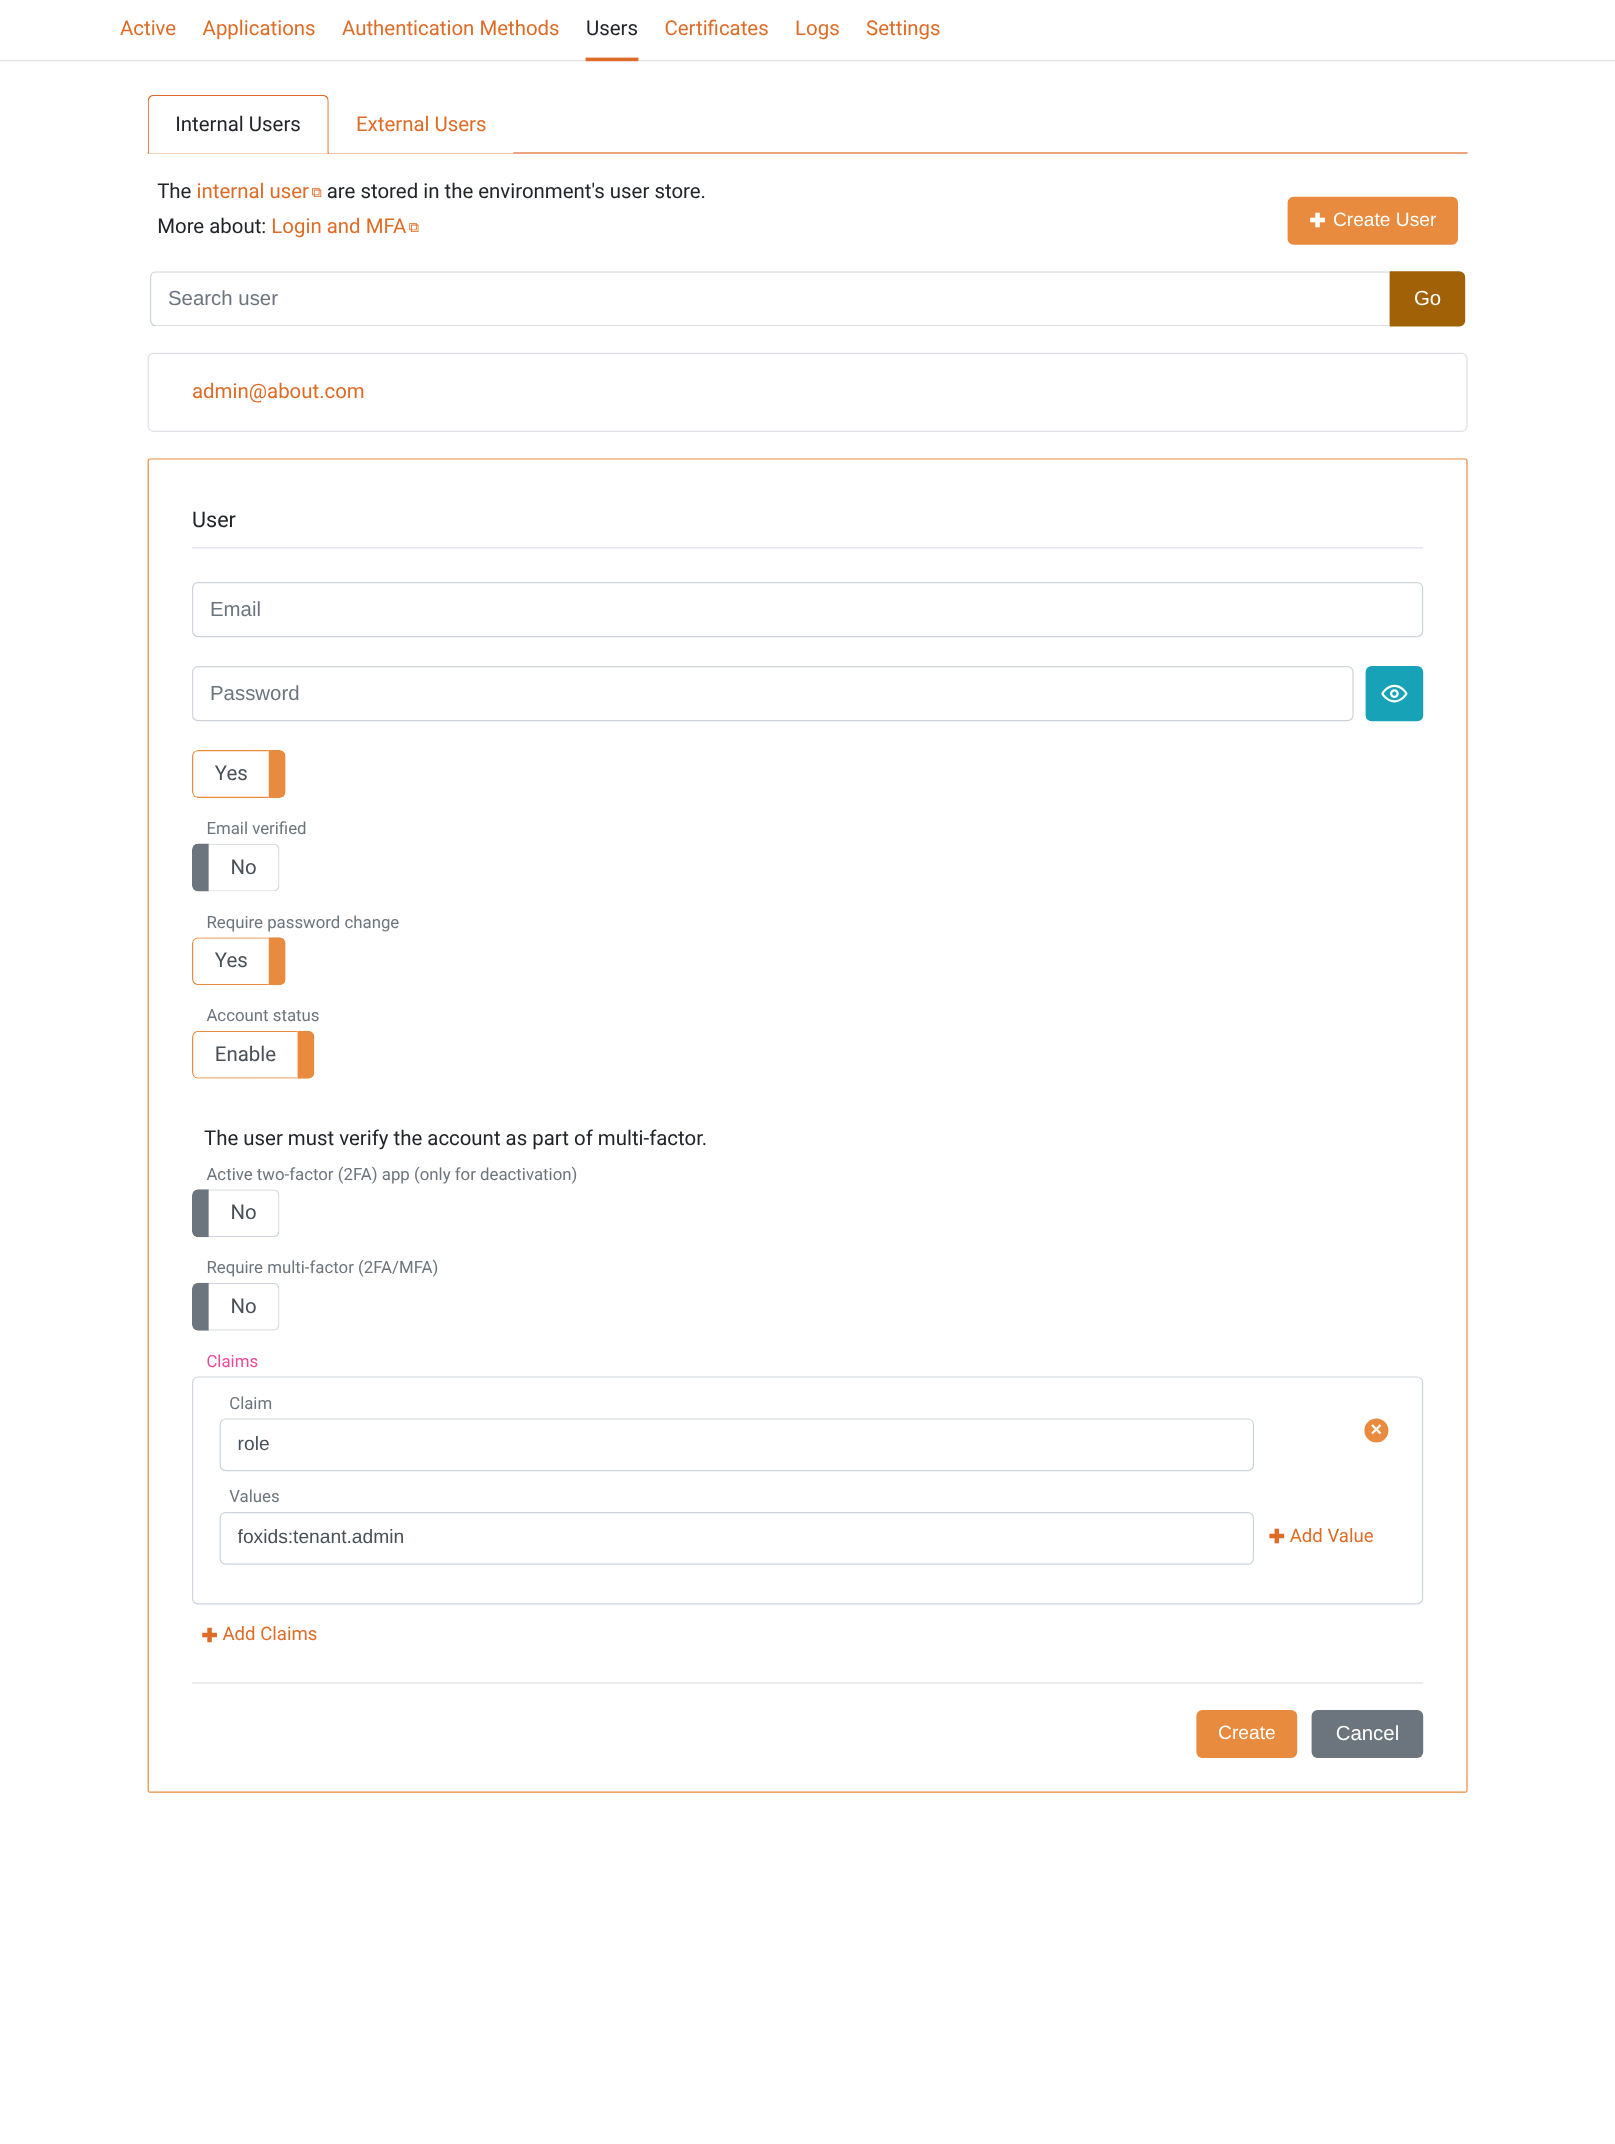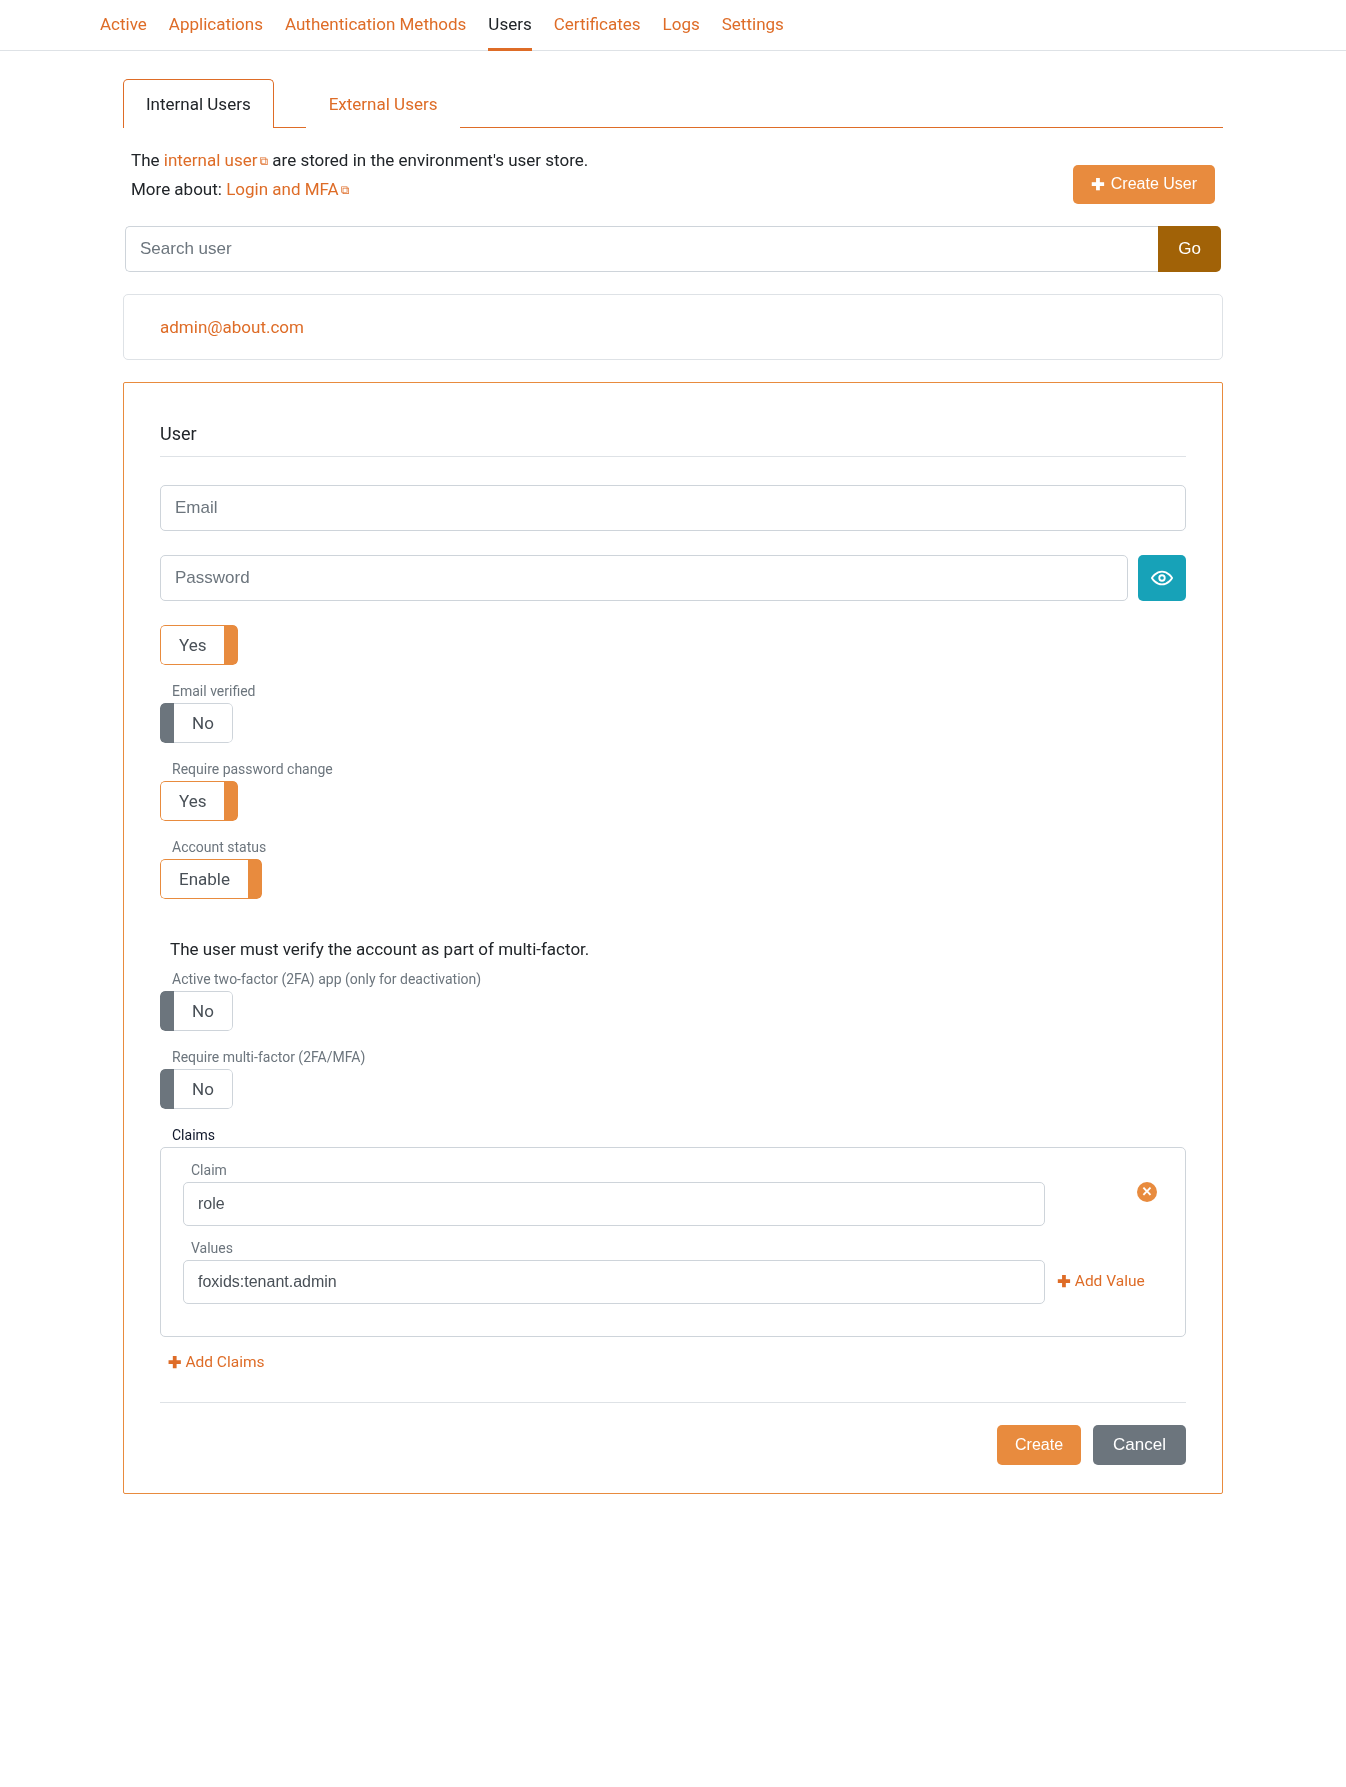--- a/index.html
+++ b/index.html
@@ -30,21 +30,20 @@
   }
   .container {
     max-width: 1100px;
     margin: 0 auto;
     padding: 28px 0 40px 0;
   }
   .subtabs {
     display: flex;
     border-bottom: 1px solid #de6c27;
     margin-bottom: 18px;
-    gap: 32px;
   }
   .subtab {
     padding: 14px 22px;
     font-size: 17px;
     cursor: pointer;
     border: 1px solid transparent;
     border-bottom: none;
     color: #de6c27;
     border-top-left-radius: 5px;
     border-top-right-radius: 5px;
@@ -167,21 +166,21 @@
     width: 14px;
     cursor: pointer;
   }
   .toggle.on .toggle-label { border-color: #e88b3e; border-right: none; border-top-left-radius:5px; border-bottom-left-radius:5px; }
   .toggle.on .toggle-knob { background: #e88b3e; border-top-right-radius:5px; border-bottom-right-radius:5px; }
   .toggle.off .toggle-label { border-left: none; border-top-right-radius:5px; border-bottom-right-radius:5px; }
   .toggle.off .toggle-knob { background: #6c757d; border-top-left-radius:5px; border-bottom-left-radius:5px; }
   .toggle.on { flex-direction: row; }
   .toggle.off { flex-direction: row; }
   .note-text { font-size: 17px; color: #212529; margin: 22px 0 12px 10px; }
-  .claims-label { font-size: 14px; color: #0f172a; margin-left: 12px; margin-bottom: 4px; }
+  .claims-label { font-size: 14px; color: #ec4899; margin-left: 12px; margin-bottom: 4px; }
   .claims-box {
     border: 1px solid #ced4da;
     border-radius: 5px;
     padding: 14px 22px 18px 22px;
     position: relative;
   }
   .claim-field-label { font-size: 14px; color: #6c757d; margin-bottom: 4px; margin-left: 8px; }
   .claim-input {
     width: 88%;
     padding: 12px 14px;

